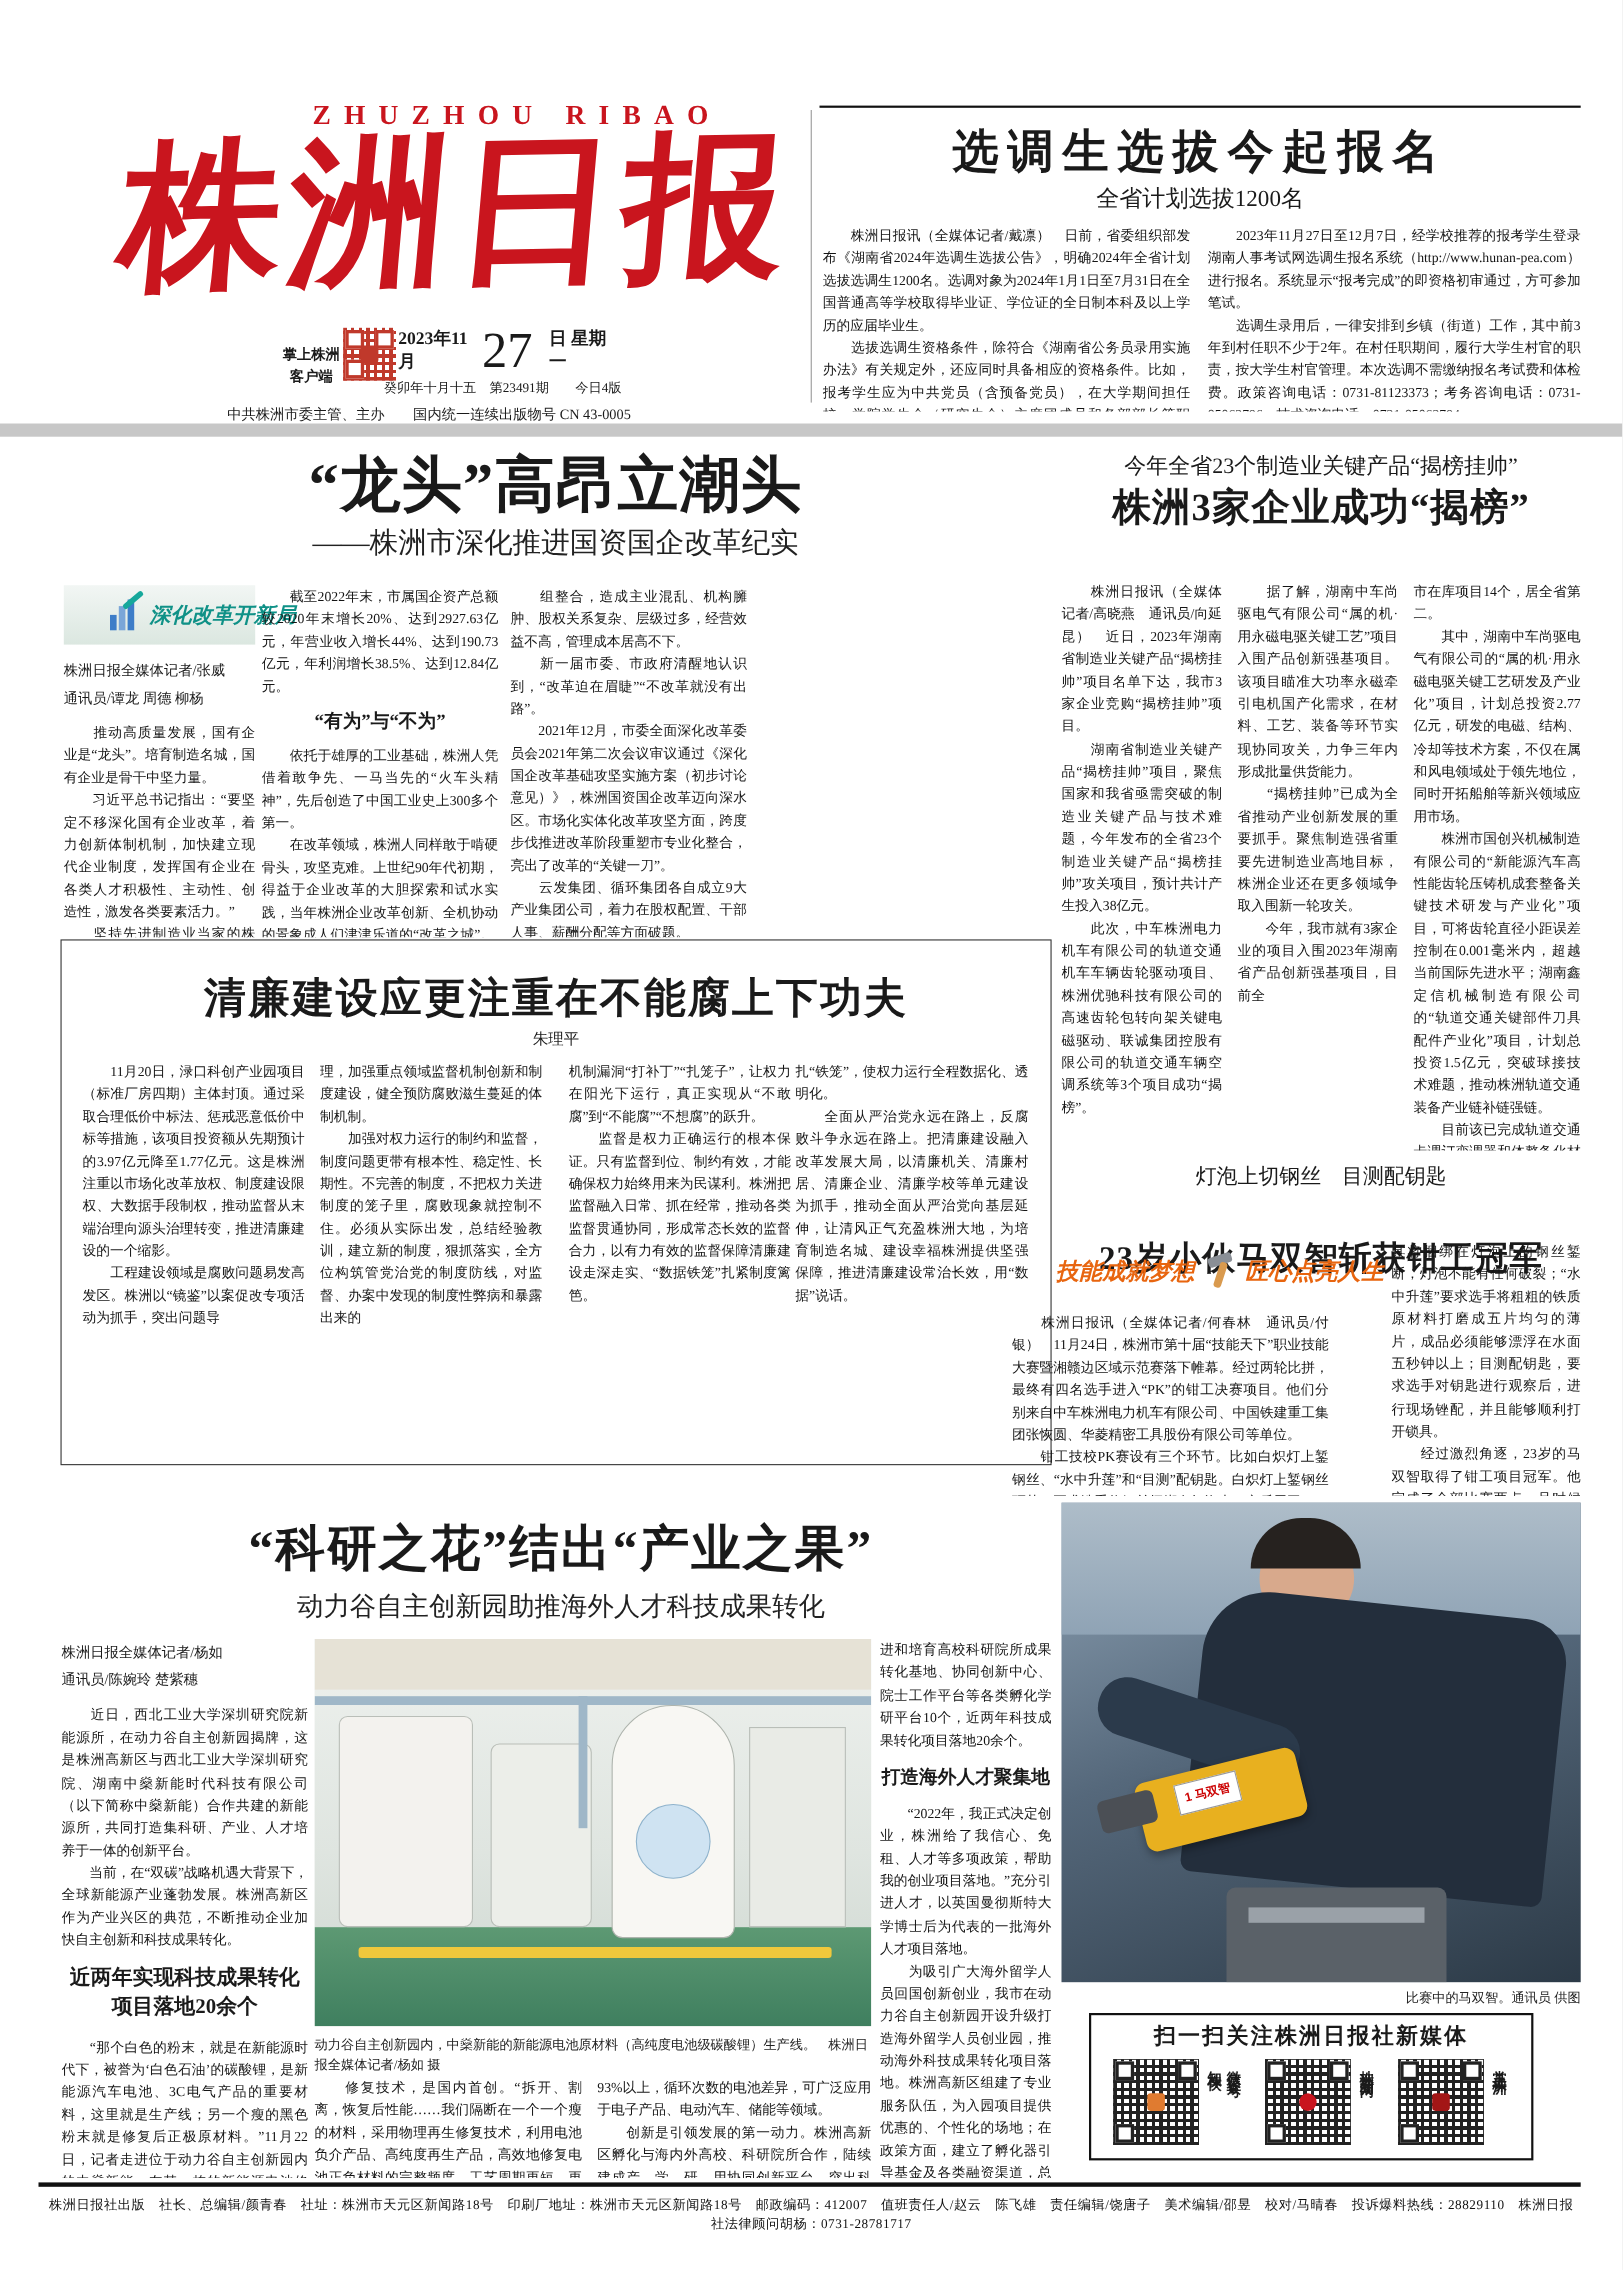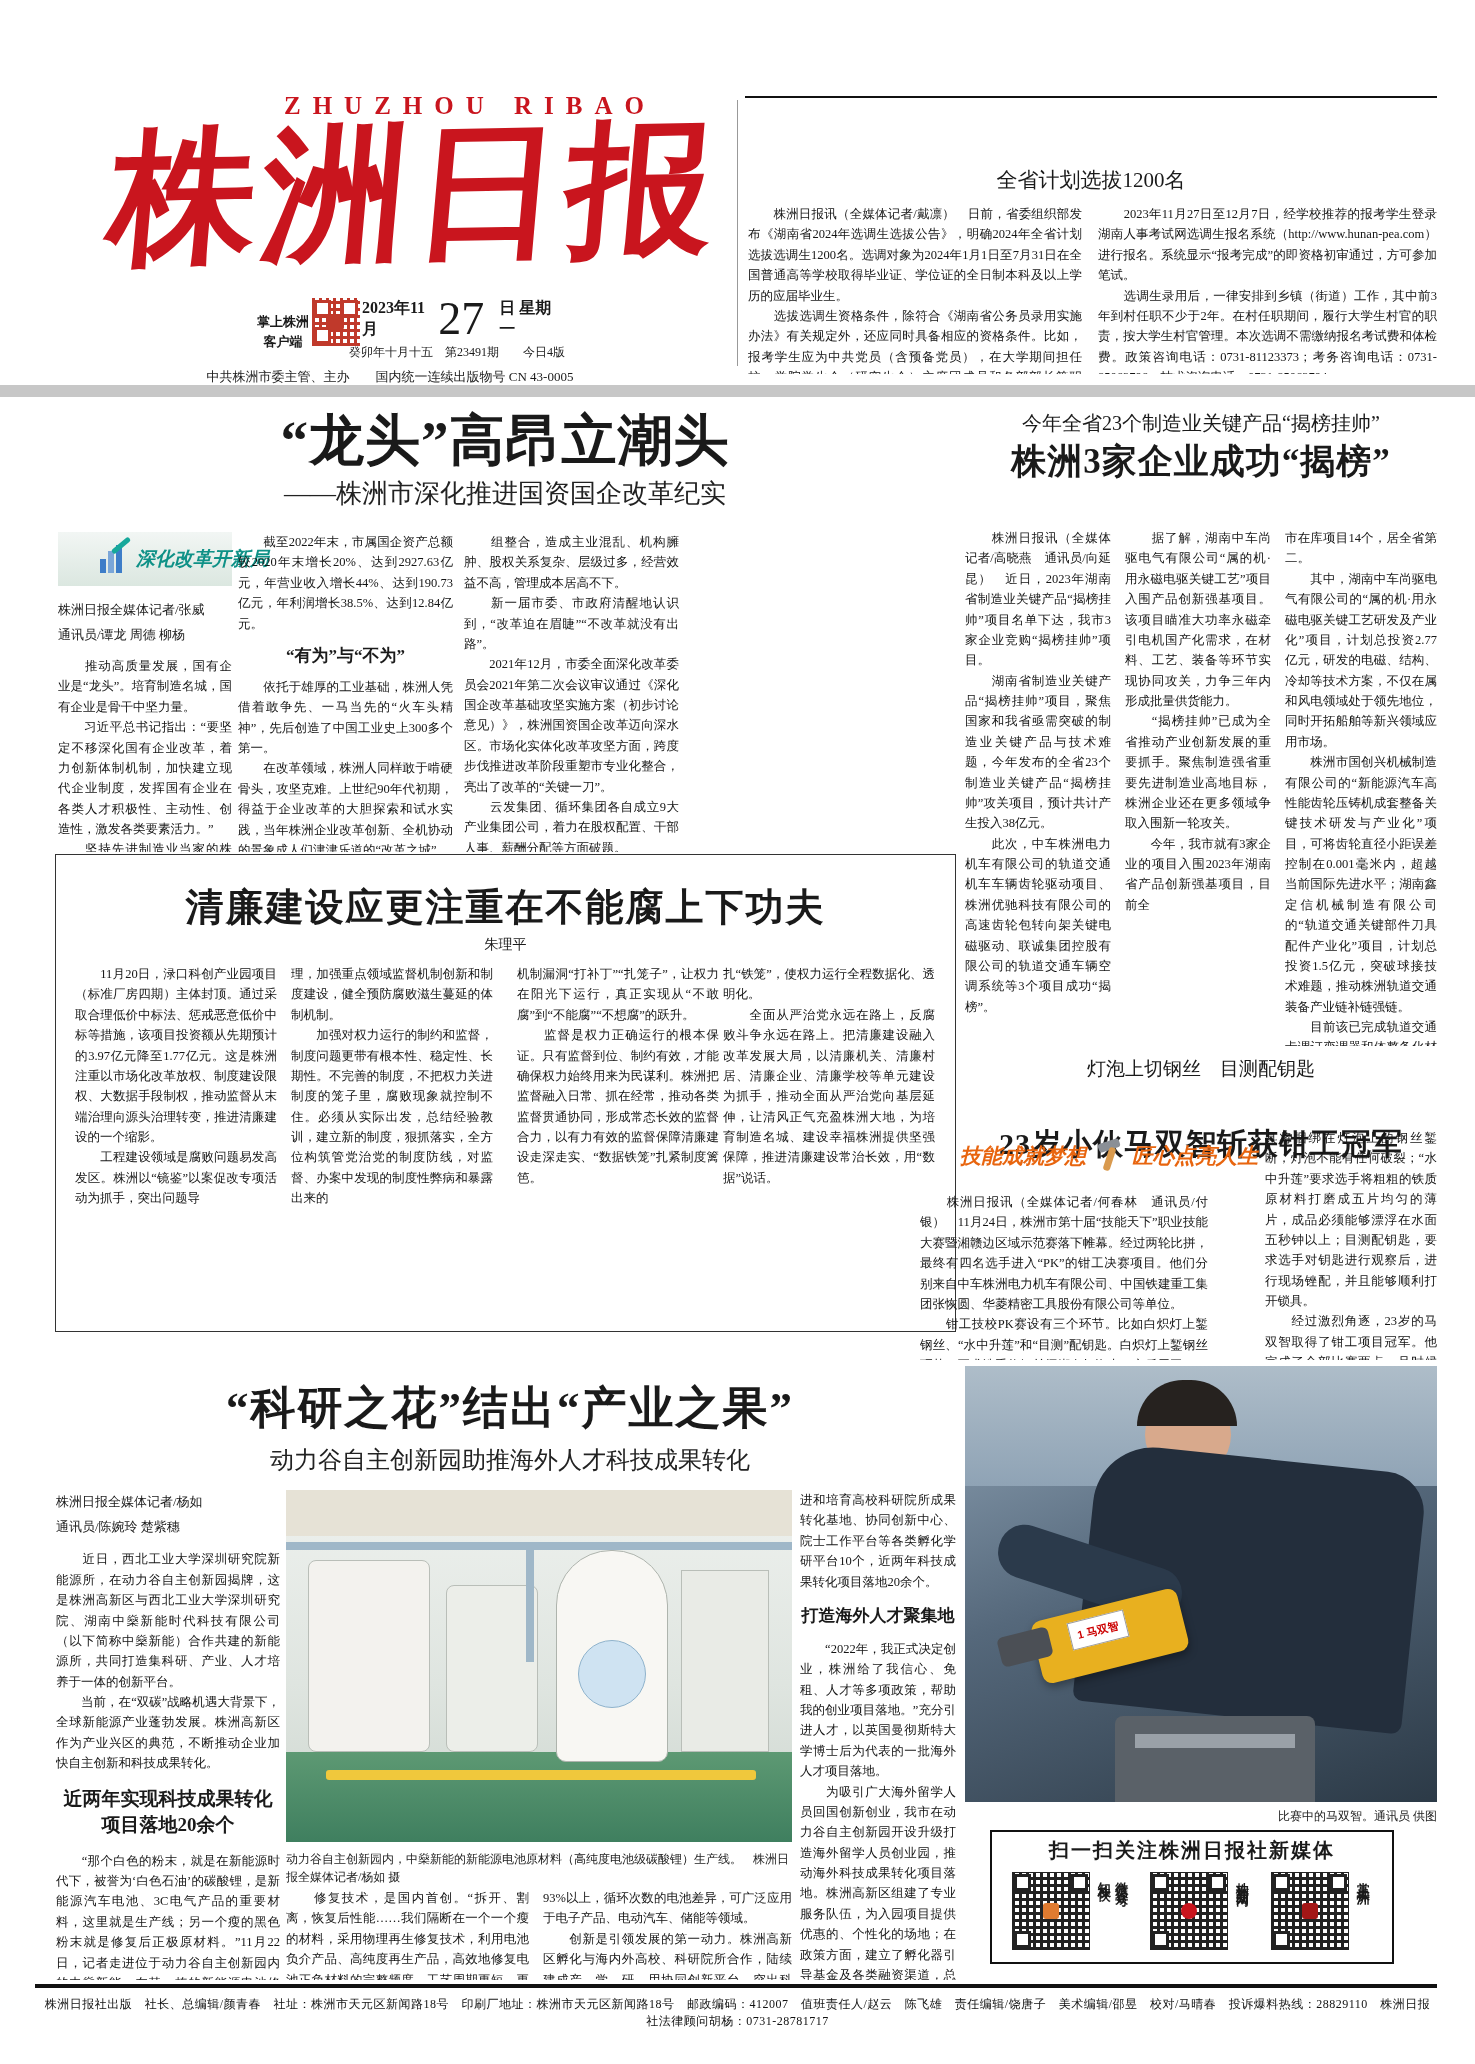--- a/index.html
+++ b/index.html
@@ -88,20 +88,21 @@
     <span style="font-size:16px;font-weight:bold;">2023年11月</span>
     <span style="font-size:46px;font-weight:500;line-height:1;margin:0 3px;">27</span>
     <span style="font-size:16px;font-weight:bold;margin-left:12px;">日 星期一</span>
   </div>
   <div class="abs ctr" style="left:347px;top:344px;width:220px;font-size:12px;">癸卯年十月十五　第23491期　　今日4版</div>
   <div class="abs ctr" style="left:195px;top:368px;width:390px;font-size:13px;">中共株洲市委主管、主办　　国内统一连续出版物号 CN 43-0005</div>
 
   <div class="abs vrule" style="left:737px;top:100px;width:1px;height:266px;"></div>
 
   <div class="abs rule" style="left:745px;top:96px;width:692px;height:2px;"></div>
+  <div class="abs ctr h-top" style="left:745px;top:110px;width:692px;">选调生选拔今起报名</div>
   <div class="abs ctr h-sub" style="left:745px;top:166px;width:692px;">全省计划选拔1200名</div>
   <div class="abs bcol" style="left:748px;top:204px;width:334px;height:170px;">　　株洲日报讯（全媒体记者/戴凛）　日前，省委组织部发布《湖南省2024年选调生选拔公告》，明确2024年全省计划选拔选调生1200名。选调对象为2024年1月1日至7月31日在全国普通高等学校取得毕业证、学位证的全日制本科及以上学历的应届毕业生。
 　　选拔选调生资格条件，除符合《湖南省公务员录用实施办法》有关规定外，还应同时具备相应的资格条件。比如，报考学生应为中共党员（含预备党员），在大学期间担任校、学院学生会（研究生会）主席团成员和各部部长等职务，任职时间需达一学年及以上。</div>
   <div class="abs bcol" style="left:1098px;top:204px;width:339px;height:170px;">　　2023年11月27日至12月7日，经学校推荐的报考学生登录湖南人事考试网选调生报名系统（http://www.hunan-pea.com）进行报名。系统显示“报考完成”的即资格初审通过，方可参加笔试。
 　　选调生录用后，一律安排到乡镇（街道）工作，其中前3年到村任职不少于2年。在村任职期间，履行大学生村官的职责，按大学生村官管理。本次选调不需缴纳报名考试费和体检费。政策咨询电话：0731-81123373；考务咨询电话：0731-85063796；技术咨询电话：0731-85063794。</div>
 
   <div class="abs graybar" style="left:0;top:385px;width:1475px;height:12px;"></div>
 
   <div class="abs ctr h-main" style="left:105px;top:404px;width:800px;">“龙头”高昂立潮头</div>
   <div class="abs ctr h-main-sub" style="left:105px;top:476px;width:800px;">——株洲市深化推进国资国企改革纪实</div>

